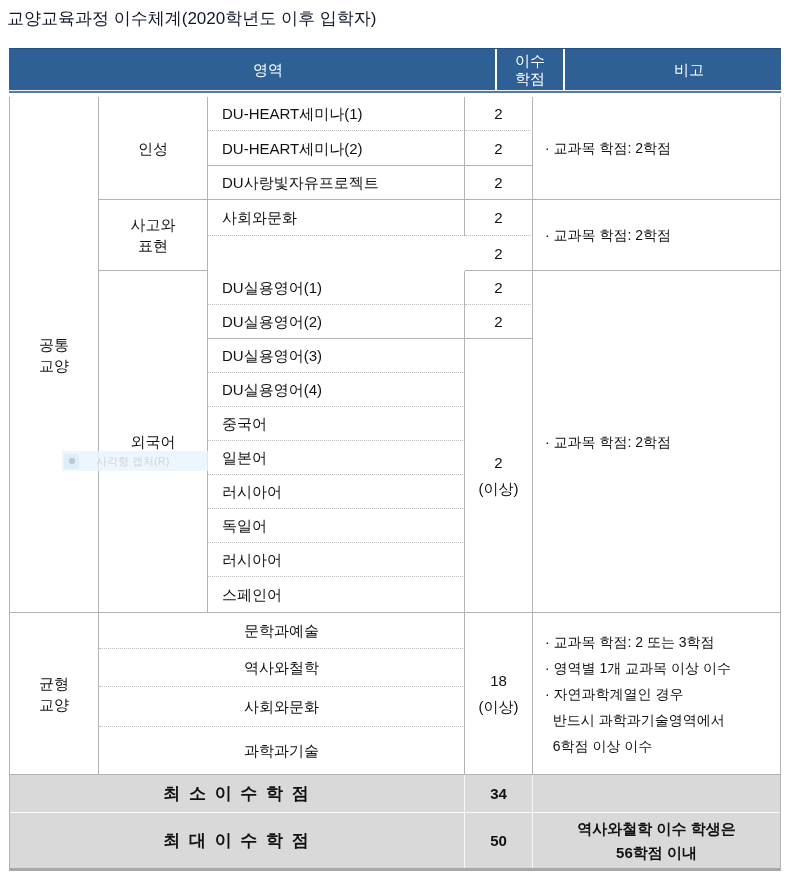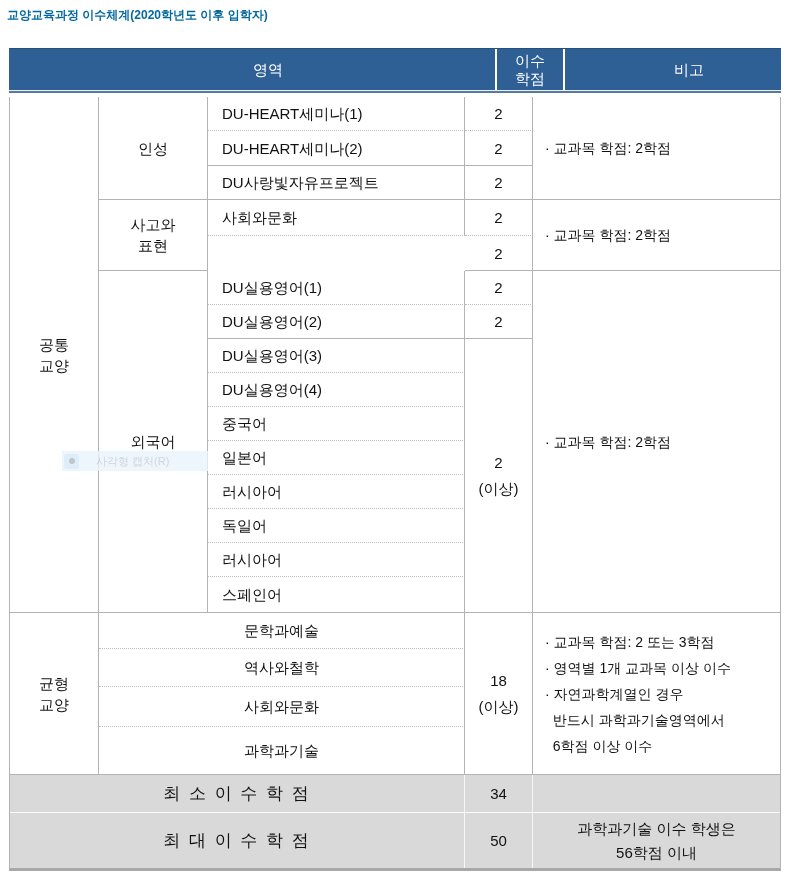--- a/index.html
+++ b/index.html
@@ -11,21 +11,21 @@
   }
   *{margin:0;padding:0;box-sizing:border-box;}
   html,body{background:#fff;}
   body{
     width:790px;height:882px;position:relative;overflow:hidden;
     font-family:"Liberation Sans","DejaVu Sans",sans-serif;
     color:var(--txt);
   }
   .page-title{
     position:absolute;top:7px;left:7px;
-    font-size:12px;font-weight:bold;color:#0369a1;letter-spacing:0;
+    font-size:17px;font-weight:normal;color:#0f172a;letter-spacing:0;
     white-space:nowrap;
   }
   .table-wrap{position:absolute;top:48px;left:9px;width:772px;}
   
   .thead{
     display:grid;grid-template-columns:456px 68px 248px;
     height:42px;background:var(--hdr);
     border-top:1px solid #26507b;
     color:#fff;font-size:15px;padding-left:32px;
   }
@@ -53,21 +53,21 @@
     font-size:15px;text-align:center;white-space:pre-line;line-height:21px;
   }
   .cell.last{border-right:none;}
   .cell.left{justify-content:flex-start;text-align:right;padding-left:14px;}
   .cell.note{justify-content:flex-start;text-align:left;padding-left:12px;font-size:14px;line-height:26px;}
   .bb-solid{border-bottom:1px solid var(--line);}
   .bb-dot{border-bottom:1px dotted var(--dot);}
   .bb-lite{border-bottom:1px solid #fafafa;}
   .credit2{line-height:26px;}
   .sum{
-    background:var(--sumbg);font-weight:normal;
+    background:var(--sumbg);font-weight:bold;
     border-right:1px solid #f7f7f7;
   }
   .sum-label{font-size:17px;letter-spacing:2px;}
   .sum-note{font-size:15px;line-height:24px;}
   
   .ghost{
     position:absolute;left:62px;top:451px;width:146px;height:20px;
     background:#eaf5fd;opacity:.8;display:flex;align-items:center;z-index:6;
   }
   .ghost .gicon{
@@ -145,21 +145,21 @@
 · 자연과학계열인 경우
 &nbsp;&nbsp;반드시 과학과기술영역에서
 &nbsp;&nbsp;6학점 이상 이수</div>
 
     <div class="cell sum sum-label bb-lite" style="grid-area:20/1/21/4">최 소 이 수 학 점</div>
     <div class="cell sum bb-lite" style="grid-area:20/4/21/5">34</div>
     <div class="cell sum last bb-lite" style="grid-area:20/5/21/6"></div>
 
     <div class="cell sum sum-label" style="grid-area:21/1/22/4">최 대 이 수 학 점</div>
     <div class="cell sum" style="grid-area:21/4/22/5">50</div>
-    <div class="cell sum sum-note last" style="grid-area:21/5/22/6">과학과기술 이수 학생은
+    <div class="cell sum sum-note last" style="grid-area:21/5/22/6">역사와철학 이수 학생은
 56학점 이내</div>
 
   </div>
 </div>
 
 <div class="ghost">
   <span class="gicon">
       <span class="gdot"></span>
     </span>
   <span class="glabel">사각형 캡처(R)</span>

